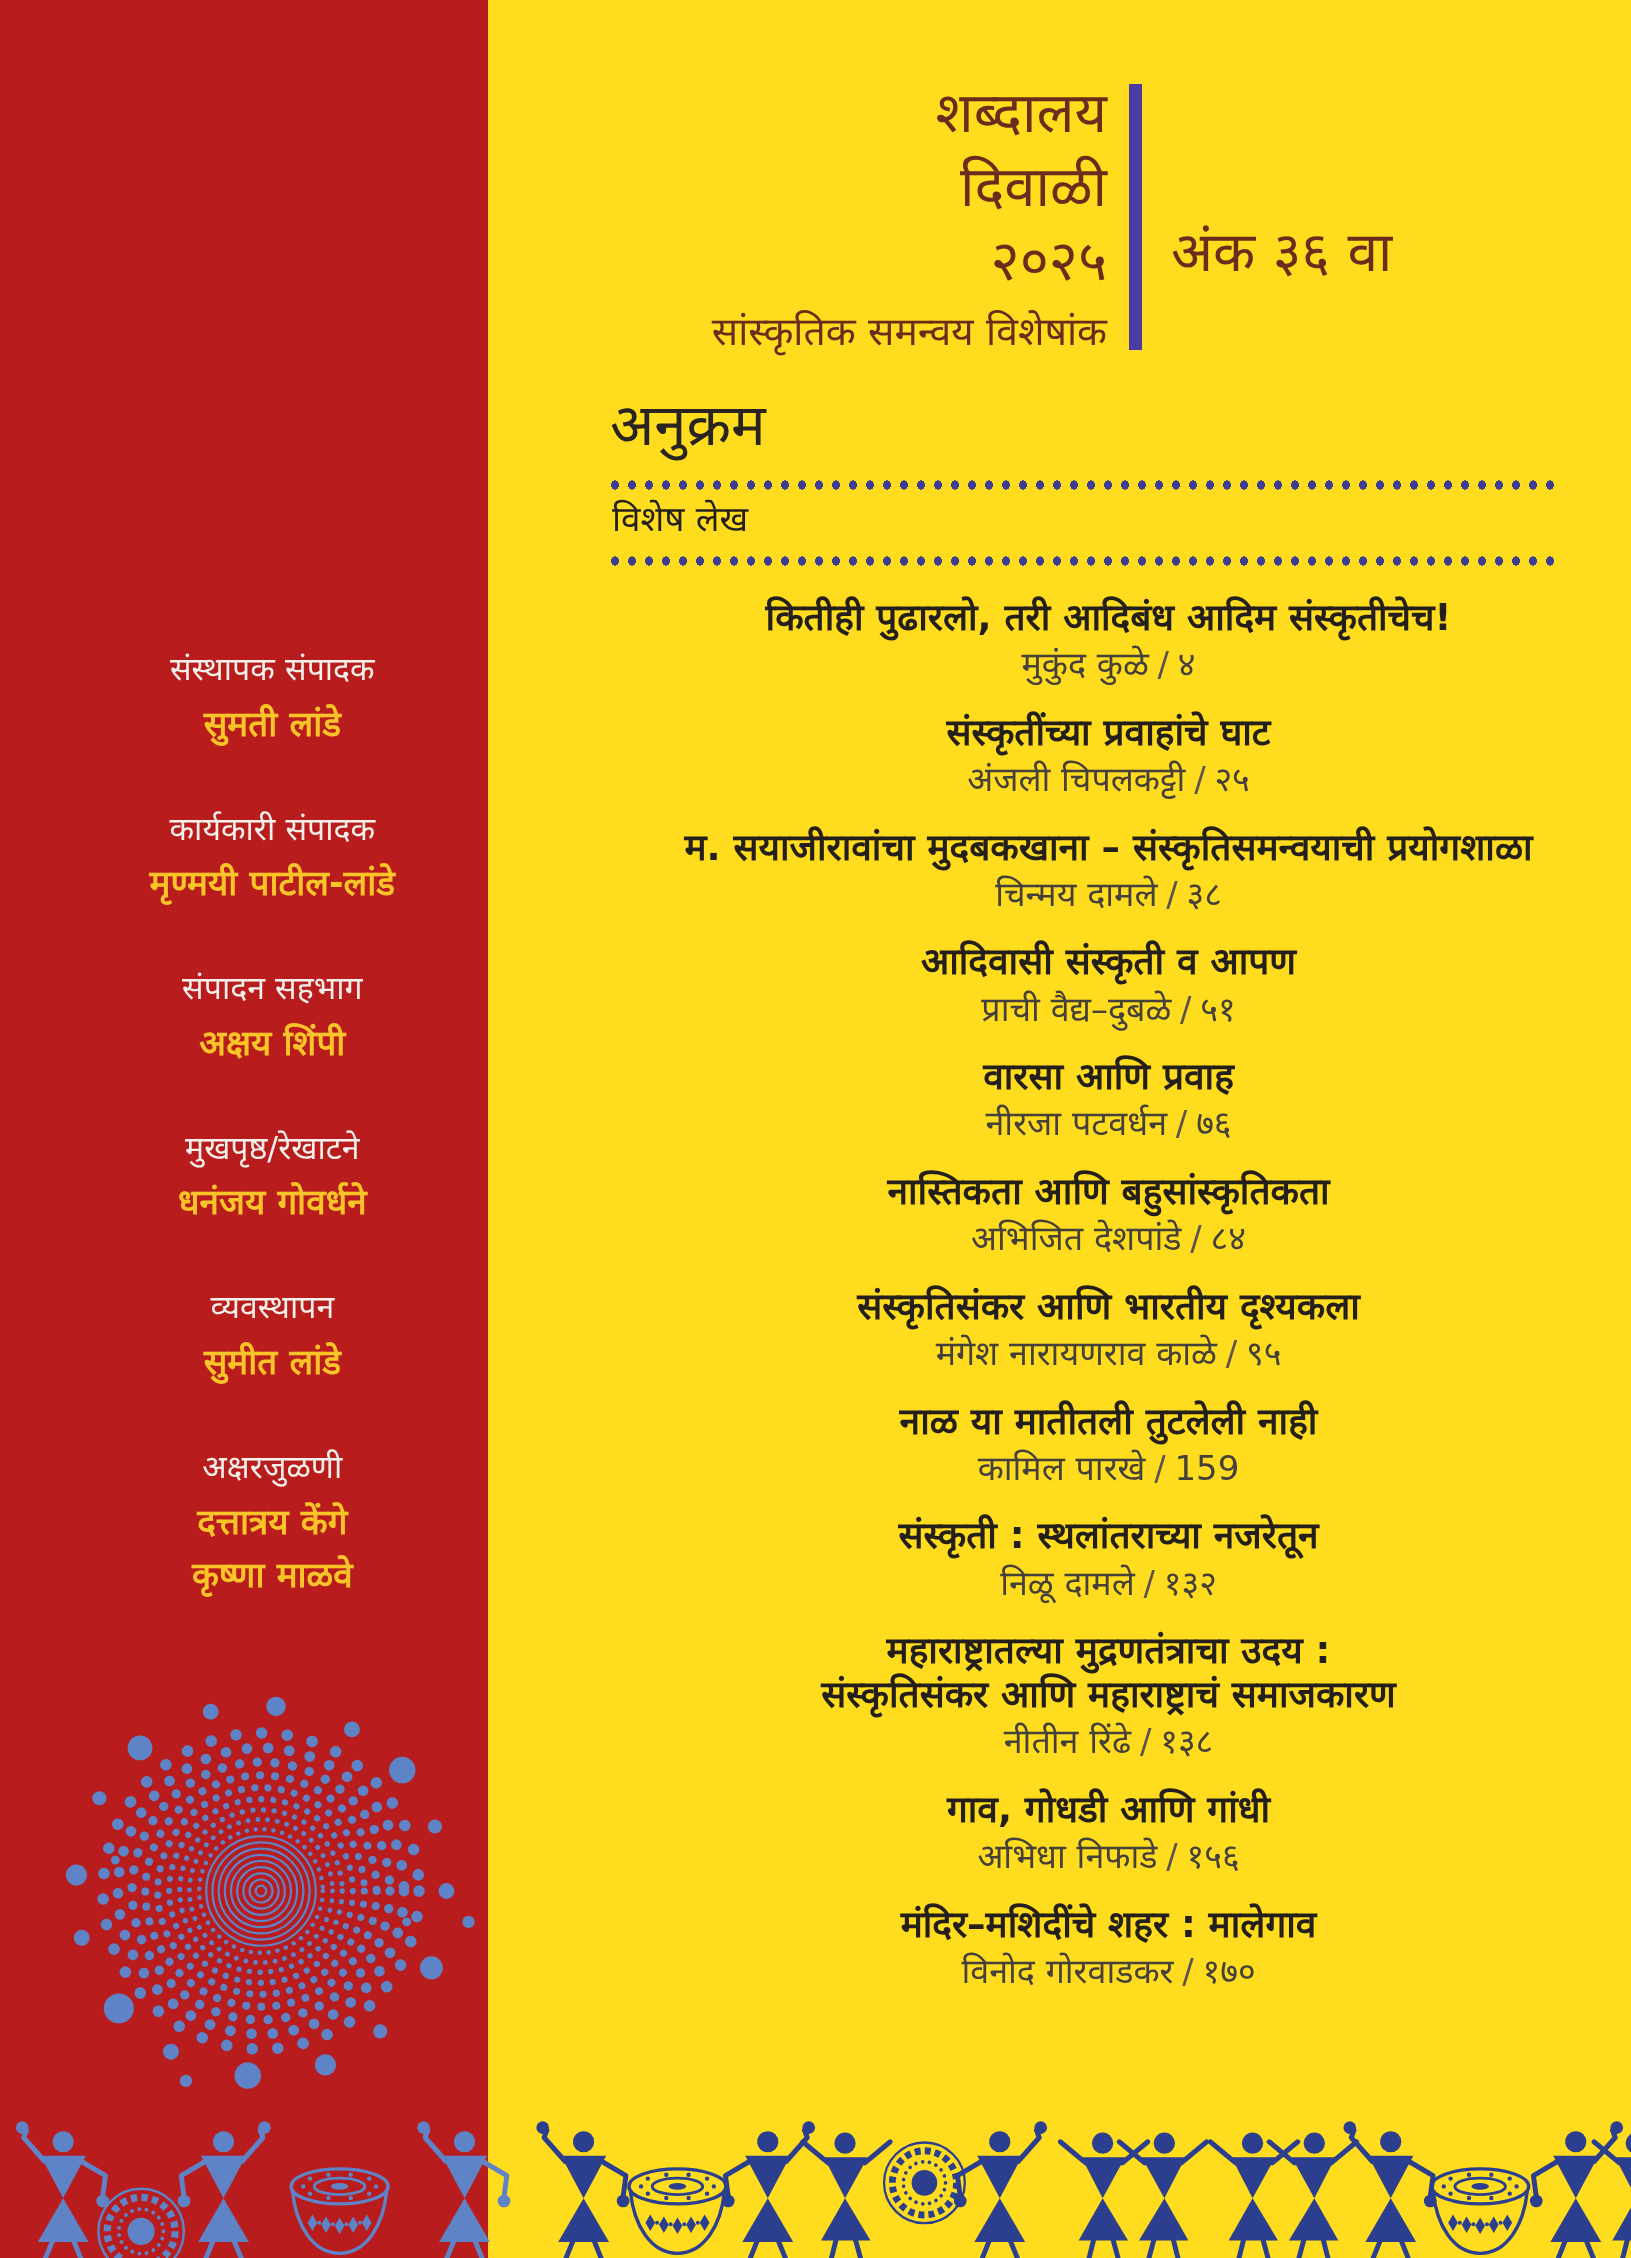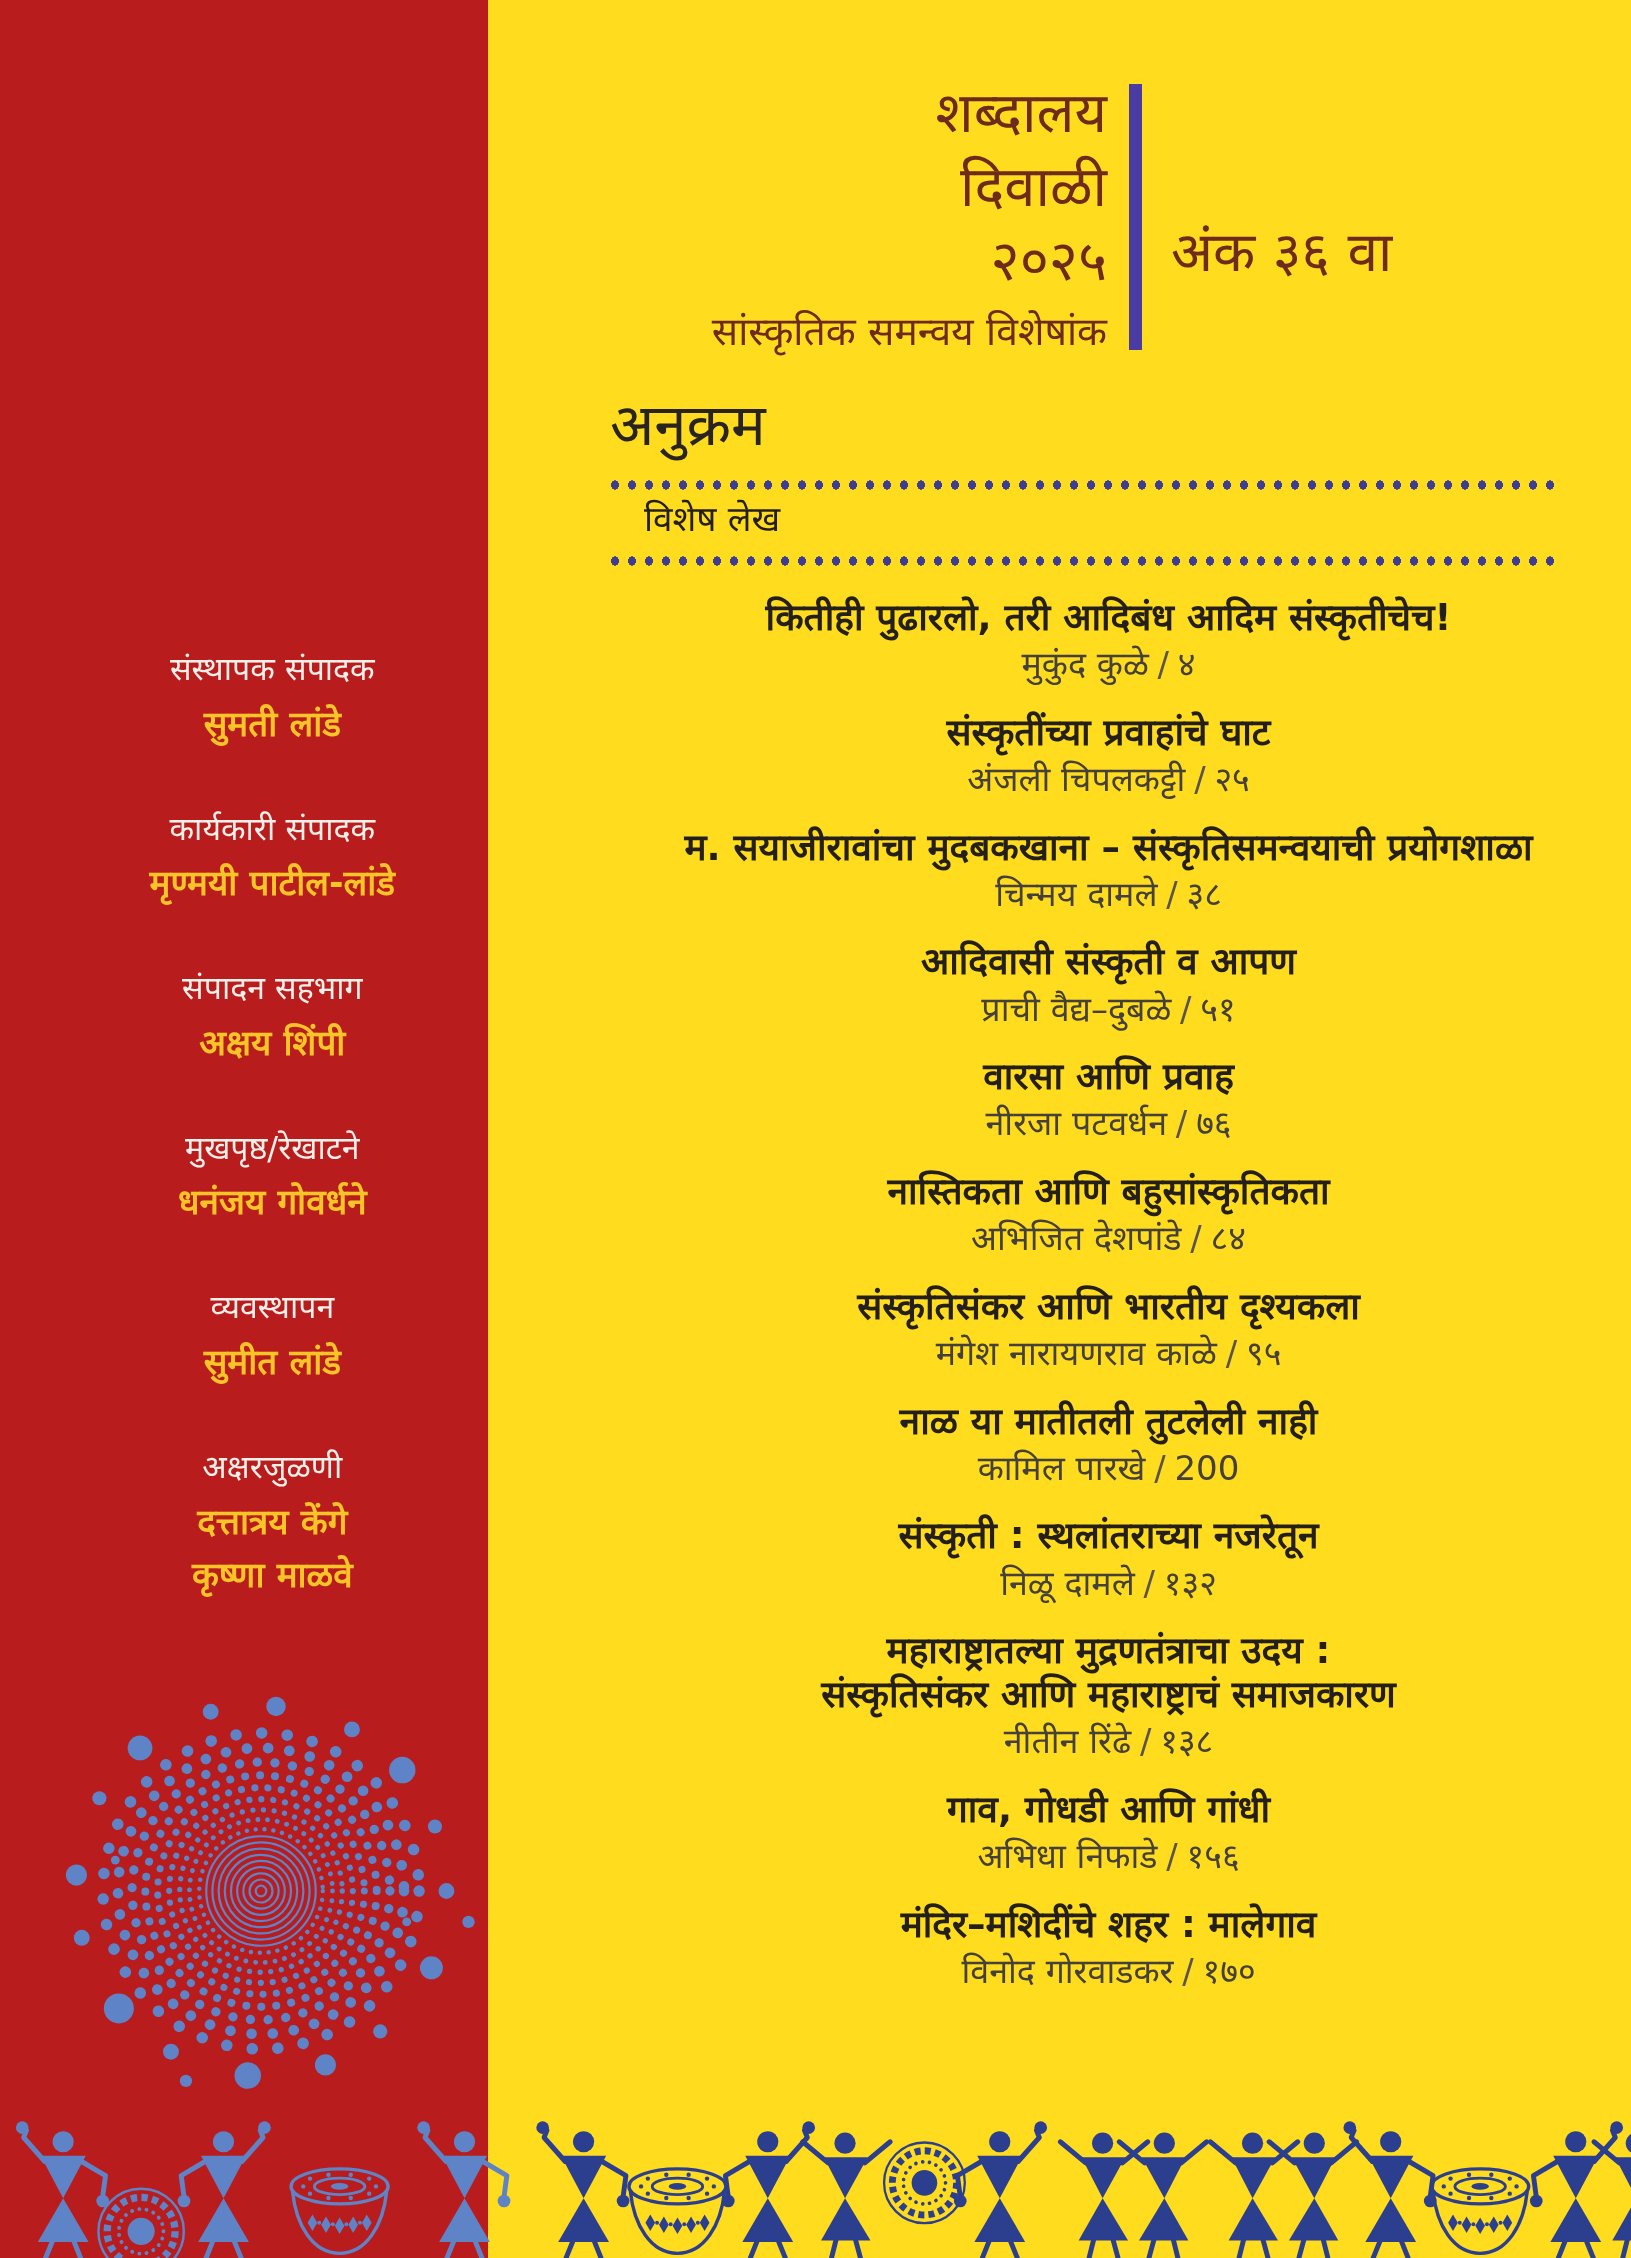--- a/index.html
+++ b/index.html
@@ -53,21 +53,21 @@
   }
   .dash-row{
     position:absolute;left:120px;width:948px;height:15px;
     background-image:radial-gradient(ellipse 5.7px 6.6px at 7px 8px,#3D3D92 68%,transparent 72%);
     background-size:17px 15px;background-repeat:repeat-x;
   }
   .dash-row.r1{top:477px;}
   .dash-row.r2{top:553px;}
   .section-label{
     position:absolute;left:124px;top:494px;
-    font-size:35px;color:#241F1C;margin-left:32px;
+    font-size:35px;color:#241F1C;
   }
   .toc{
     position:absolute;left:122px;top:596px;width:997px;text-align:center;
   }
   .toc-entry{margin-bottom:26.5px;}
   .toc-title{
     font-size:37px;font-weight:700;line-height:44px;color:#241F1A;
   }
   .toc-author{
     font-size:34px;font-weight:400;line-height:39px;color:#46403A;margin-top:5.3px;
@@ -206,21 +206,21 @@
         <div class="toc-author"><span>अभिजित देशपांडे</span><span class="sep">/</span><span>८४</span></div>
       </div>
 
       <div class="toc-entry">
         <div class="toc-title">संस्कृतिसंकर आणि भारतीय दृश्यकला</div>
         <div class="toc-author"><span>मंगेश नारायणराव काळे</span><span class="sep">/</span><span>९५</span></div>
       </div>
 
       <div class="toc-entry">
         <div class="toc-title">नाळ या मातीतली तुटलेली नाही</div>
-        <div class="toc-author"><span>कामिल पारखे</span><span class="sep">/</span><span>200</span></div>
+        <div class="toc-author"><span>कामिल पारखे</span><span class="sep">/</span><span>159</span></div>
       </div>
 
       <div class="toc-entry">
         <div class="toc-title">संस्कृती : स्थलांतराच्या नजरेतून</div>
         <div class="toc-author"><span>निळू दामले</span><span class="sep">/</span><span>१३२</span></div>
       </div>
 
       <div class="toc-entry">
         <div class="toc-title">महाराष्ट्रातल्या मुद्रणतंत्राचा उदय :</div>
         <div class="toc-title">संस्कृतिसंकर आणि महाराष्ट्राचं समाजकारण</div>

